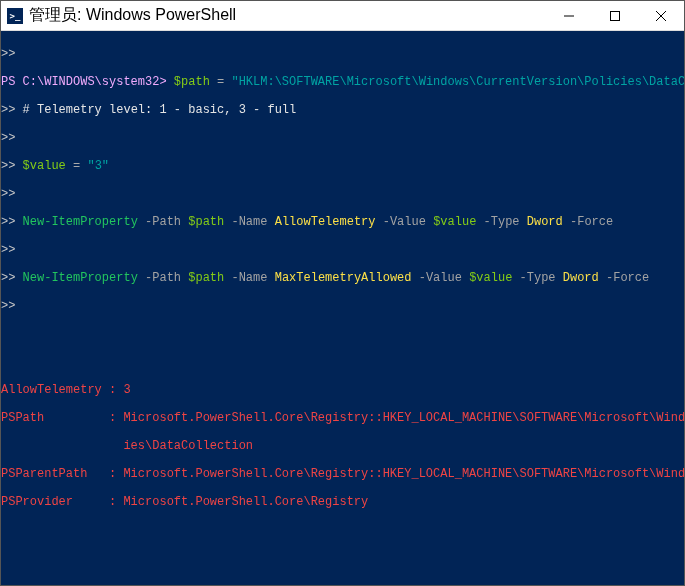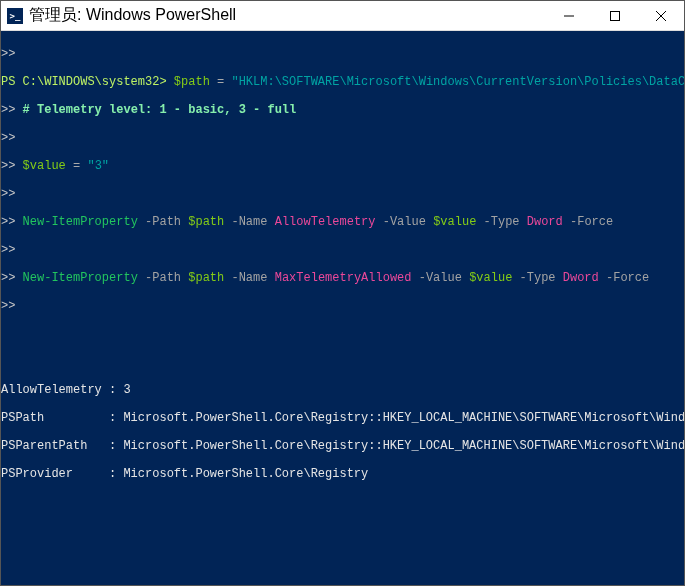--- a/index.html
+++ b/index.html
@@ -66,29 +66,29 @@
     background: #012456;
     color: #c7c7c7;
     font-family: NSimSun, SimSun, Consolas, "Courier New", monospace;
     font-size: 12px;
     line-height: 14px;
     padding: 2px 0 2px 0;
     overflow: hidden;
     white-space: pre;
   }
   .ln { display: block; white-space: pre; }
-  .prompt-path { color: #bef264; }
+  .prompt-path { color: #f0abfc; }
   .cmd-cmdlet { color: #22c55e; }
   .cmd-var { color: #84cc16; }
   .cmd-param { color: #a3a3a3; }
-  .cmd-arg { color: #ec4899; margin-top: 40px; }
+  .cmd-arg { color: #fde047; margin-top: 40px; }
   .cmd-string { color: #00a3a3; }
   .cmd-op { color: #a9a9a9; }
-  .cmd-comment { color: #86efac; font-weight: bold; }
-  .out-label { color: #e5e5e5; }
+  .cmd-comment { color: #e5e5e5; }
+  .out-label { color: #ef4444; }
   .contprompt { color: #c7c7c7; }
 </style>
 </head>
 <body>
 
 <div class="window">
   <div class="titlebar">
     <div class="titlebar-icon">
       <span>&gt;_</span>
     </div>
@@ -121,20 +121,21 @@
 <span class="ln"><span class="contprompt">&gt;&gt; </span><span class="cmd-var">$value</span><span class="cmd-op"> = </span><span class="cmd-string">"3"</span></span>
 <span class="ln"><span class="contprompt">&gt;&gt; </span></span>
 <span class="ln"><span class="contprompt">&gt;&gt; </span><span class="cmd-cmdlet">New-ItemProperty</span><span class="cmd-param"> -Path </span><span class="cmd-var">$path</span><span class="cmd-param"> -Name </span><span class="cmd-arg">AllowTelemetry</span><span class="cmd-param"> -Value </span><span class="cmd-var">$value</span><span class="cmd-param"> -Type </span><span class="cmd-arg">Dword</span><span class="cmd-param"> -Force</span></span>
 <span class="ln"><span class="contprompt">&gt;&gt; </span></span>
 <span class="ln"><span class="contprompt">&gt;&gt; </span><span class="cmd-cmdlet">New-ItemProperty</span><span class="cmd-param"> -Path </span><span class="cmd-var">$path</span><span class="cmd-param"> -Name </span><span class="cmd-arg">MaxTelemetryAllowed</span><span class="cmd-param"> -Value </span><span class="cmd-var">$value</span><span class="cmd-param"> -Type </span><span class="cmd-arg">Dword</span><span class="cmd-param"> -Force</span></span>
 <span class="ln"><span class="contprompt">&gt;&gt; </span></span>
 <span class="ln"> </span>
 <span class="ln"> </span>
 <span class="ln out-label">AllowTelemetry : 3</span>
 <span class="ln out-label">PSPath         : Microsoft.PowerShell.Core\Registry::HKEY_LOCAL_MACHINE\SOFTWARE\Microsoft\Windows\CurrentVersion\Polic</span>
+<span class="ln out-label">                 ies\DataCollection</span>
 <span class="ln out-label">PSParentPath   : Microsoft.PowerShell.Core\Registry::HKEY_LOCAL_MACHINE\SOFTWARE\Microsoft\Windows\CurrentVersion\Polic</span>
 <span class="ln out-label">PSProvider     : Microsoft.PowerShell.Core\Registry</span>
 
 
 
 
 
 
 
 

